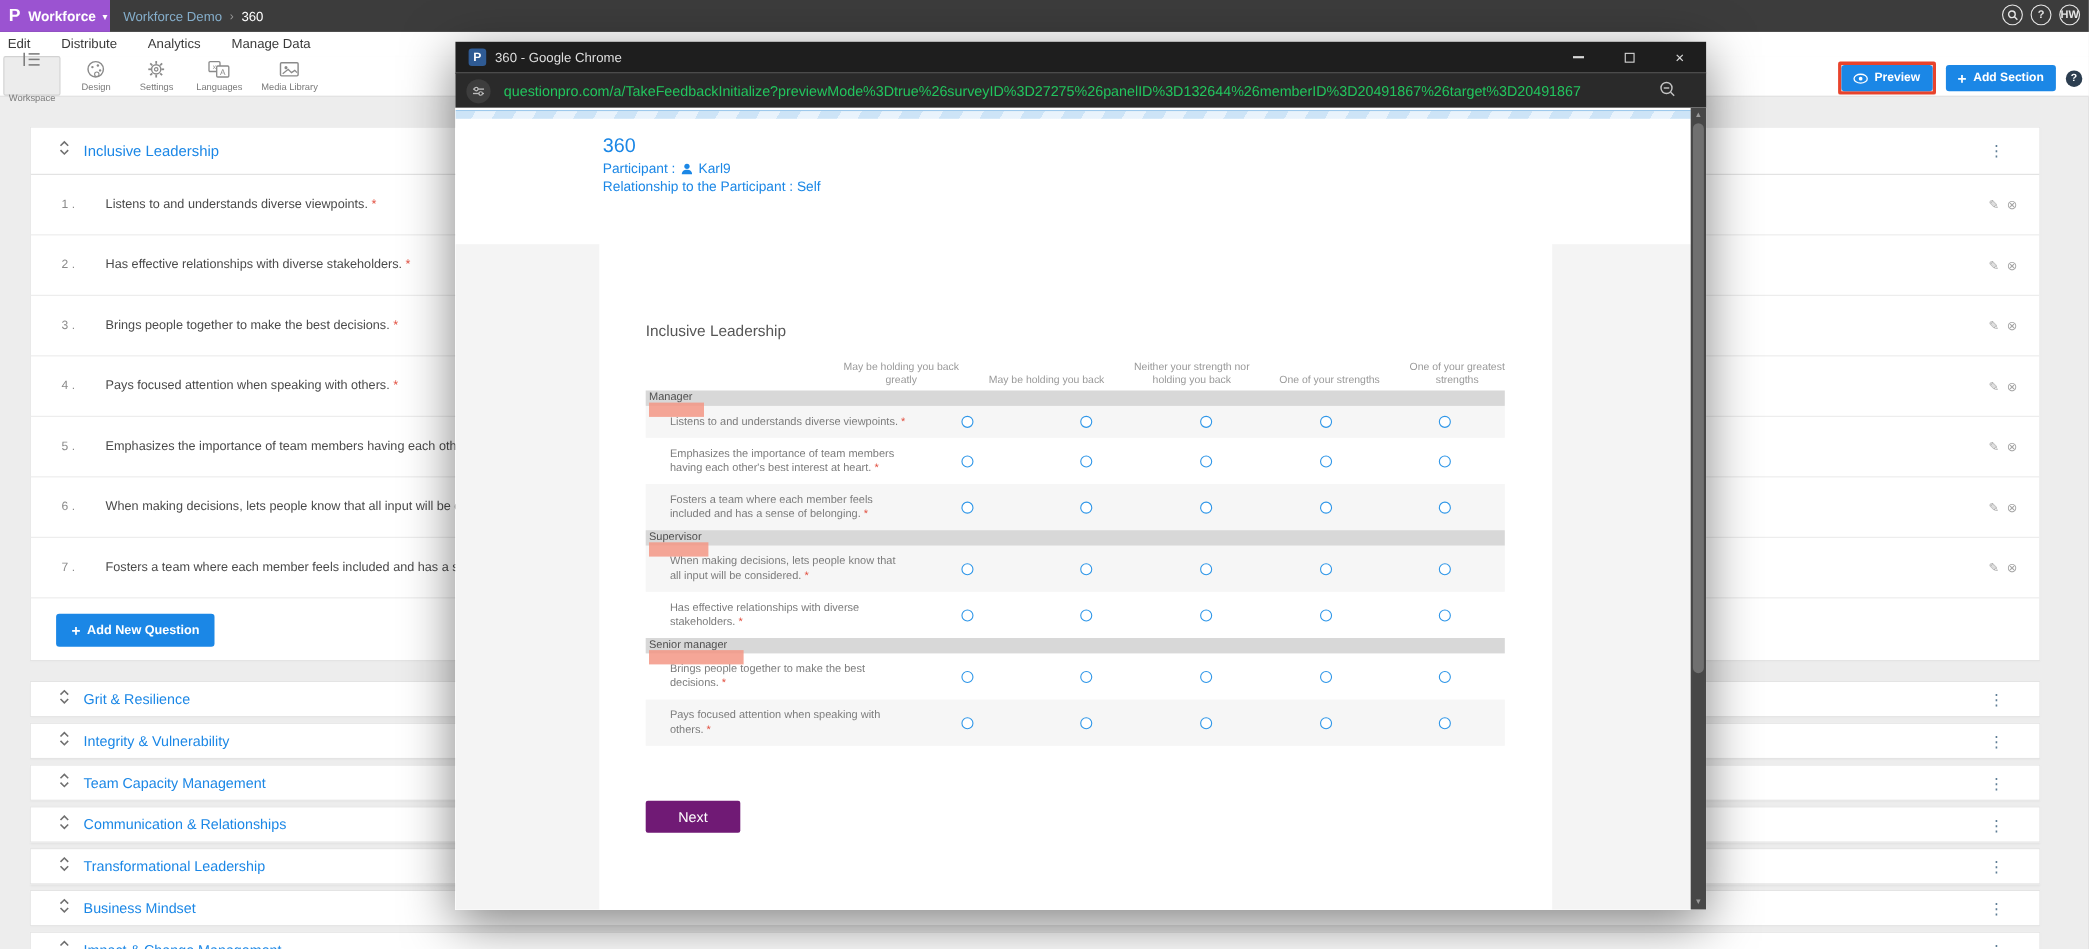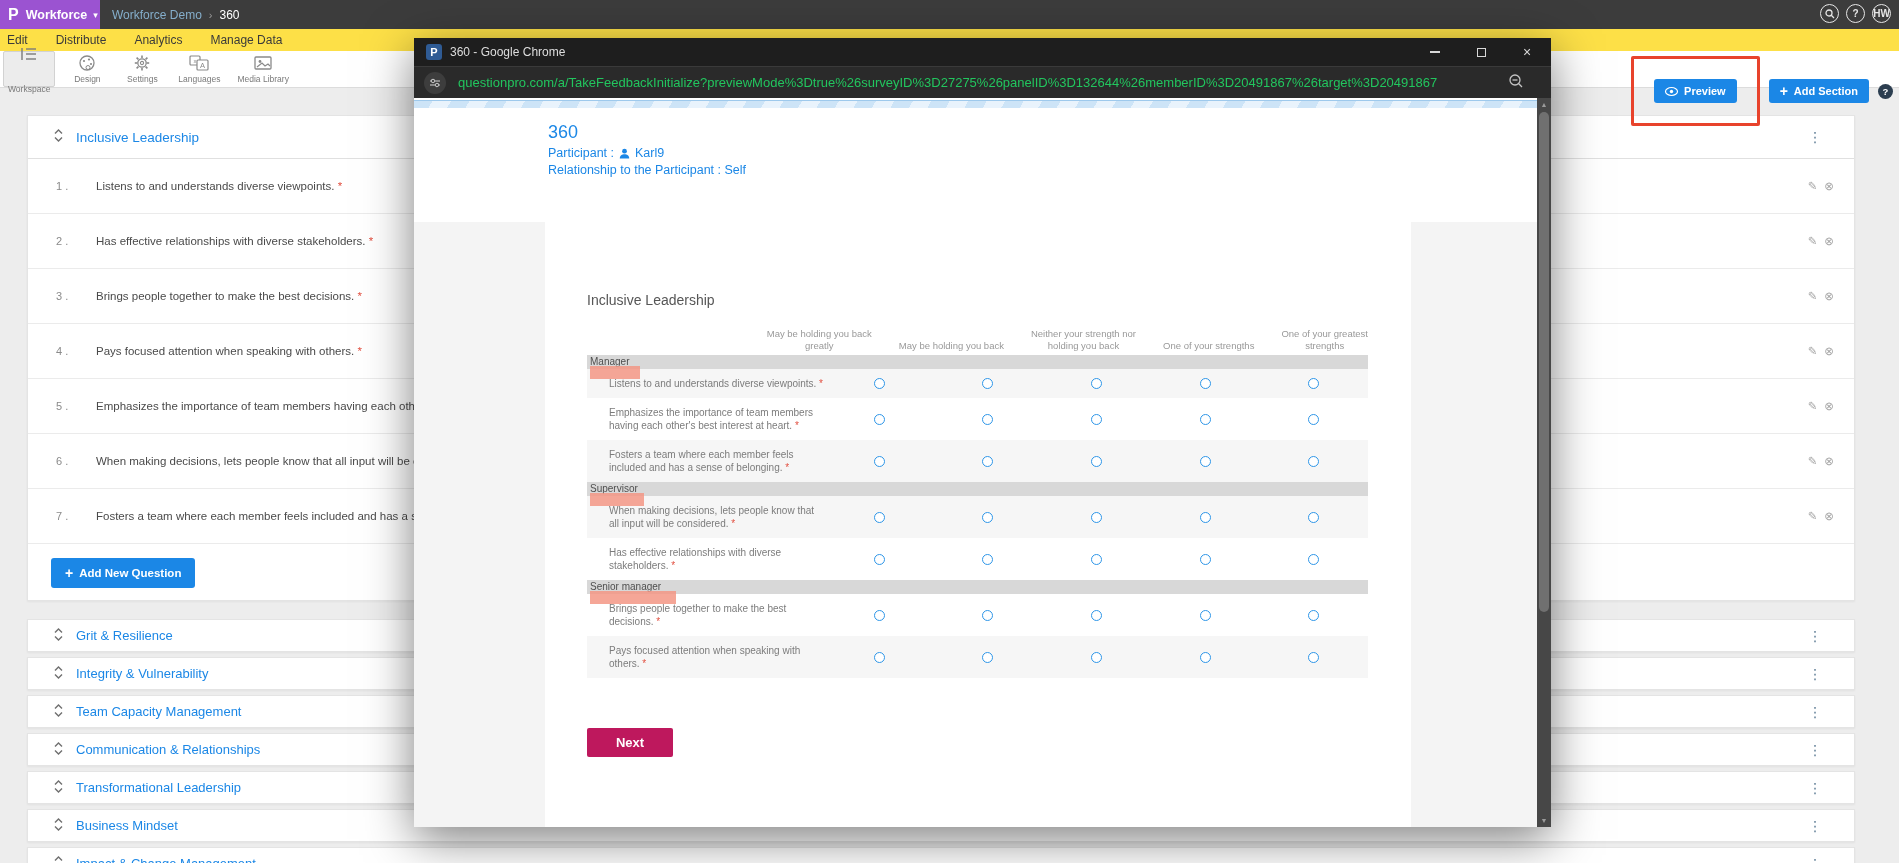--- a/index.html
+++ b/index.html
@@ -13,31 +13,31 @@
   .brand .bname { font-size:12.5px; font-weight:600; margin-left:7px; }
   .brand .caret { font-size:9px; margin-left:6px; }
   .crumbs { position:absolute; left:112px; top:0; height:29px; display:flex; align-items:center; gap:7px; font-size:12px; }
   .crumb-parent { color:#85aecb; cursor:pointer; }
   .crumb-sep { color:#9a9a9a; font-size:11px; }
   .crumb-current { color:#ffffff; }
   .top-icons { position:absolute; right:8px; top:4px; display:flex; gap:7px; }
   .tcirc { width:19px; height:19px; border:1.4px solid #e6e6e6; border-radius:50%; color:#e6e6e6; display:flex; align-items:center; justify-content:center; font-size:10px; font-weight:bold; cursor:pointer; }
 
   
-  .menurow { position:absolute; left:0; top:29px; width:1899px; height:22px; background:#fde047; z-index:4; display:flex; align-items:center; gap:28px; padding-left:7px; }
+  .menurow { position:absolute; left:0; top:29px; width:1899px; height:22px; background:#ffffff; z-index:4; display:flex; align-items:center; gap:28px; padding-left:7px; }
   .menu-item { font-size:12px; color:#3a3a3a; cursor:pointer; }
 
   
   .toolrow { position:absolute; left:0; top:51px; width:1899px; height:37px; background:#fff; border-bottom:1px solid #dcdcdc; z-index:4; display:flex; align-items:stretch; gap:9px; padding-left:3px; }
   .tool-item { min-width:46px; display:flex; flex-direction:column; align-items:center; justify-content:center; gap:2px; color:#7a7a7a; cursor:pointer; padding:1px 4px; }
   .tool-item.selected { background:#ececec; border:1px solid #d2d2d2; border-radius:2px;gap:21px; }
   .tool-item .tlabel { font-size:8.5px; white-space:nowrap; }
   .tool-item svg { display:block; }
   .right-actions { position:absolute; right:6px; top:56px; display:flex; align-items:center; gap:9px; z-index:6; }
-  .preview-annot { border:3px solid #e8432c; border-radius:2px; padding:20px; }
+  .preview-annot { border:3px solid #e8432c; border-radius:2px; padding:0; }
   .btn-blue { background:#1b87e6; color:#fff; border:none; border-radius:3px; font-size:11px; font-weight:bold; font-family:"Liberation Sans",sans-serif; height:24px; padding:0 11px; display:flex; align-items:center; gap:6px; cursor:pointer; white-space:nowrap; }
   .help-dot { width:15px; height:15px; background:#2c3e50; border-radius:50%; color:#fff; font-size:9.5px; font-weight:bold; display:flex; align-items:center; justify-content:center; cursor:pointer; }
 
   
   .card { position:absolute; left:27px; width:1828px; background:#fff; border:1px solid #e4e4e4; box-shadow:0 1px 2px rgba(0,0,0,0.05); }
   .card1 { top:115px; height:486px; }
   .card-head { position:relative; height:43px; display:flex; align-items:center; border-bottom:1px solid #e0e0e0; }
   .drag-ic { margin-left:25px; cursor:grab; }
   .sec-title { margin-left:12px; color:#1b87e6; font-size:13.5px; cursor:pointer; }
   .kebab { position:absolute; right:26px; top:50%; transform:translateY(-50%); color:#5f7d95; font-size:14px; cursor:pointer; padding:2px 6px; }
@@ -83,21 +83,21 @@
   .m-cols .m-spacer { width:238px; }
   .m-col-head { flex:1; text-align:center; color:#999; font-size:9.5px; line-height:11.5px; white-space:nowrap;margin-left:27px; }
   .m-band { position:relative; height:14px; background:#d8d8d8; z-index:2; }
   .m-band-label { position:absolute; left:3px; top:1px; color:#4f4f4f; font-size:10px; }
   .m-band-hl { position:absolute; left:3px; top:11px; height:13px; background:rgba(243,150,133,0.85); }
   .m-row { display:flex; }
   .m-row.alt { background:#f6f6f6; }
   .m-q { width:238px; padding:8px 8px 8px 22px; color:#7c7c7c; line-height:13px; white-space:nowrap; }
   .m-r { flex:1; display:flex; align-items:center; justify-content:center; }
   .radio { width:11px; height:11px; border:1.5px solid #2e96e8; border-radius:50%; background:#fff; cursor:pointer; }
-  .next-btn { position:absolute; left:173px; top:630px; width:86px; height:29px; background:#be185d; color:#fff; border:none; border-radius:2px; font-size:13px; font-weight:bold; font-family:"Liberation Sans",sans-serif; cursor:pointer; }
+  .next-btn { position:absolute; left:173px; top:630px; width:86px; height:29px; background:#701a75; color:#fff; border:none; border-radius:2px; font-size:13px; font-weight:normal; font-family:"Liberation Sans",sans-serif; cursor:pointer; }
 
   .pscroll { position:absolute; right:0; top:0; width:14px; height:729px; background:#474747; }
   .sb-arrow { position:absolute; left:0; width:14px; height:13px; color:#9a9a9a; font-size:7px; display:flex; align-items:center; justify-content:center; cursor:pointer; }
   .sb-up { top:0; } .sb-down { bottom:0; }
   .sb-thumb { position:absolute; left:2px; top:14px; width:10px; height:500px; background:#707070; border-radius:5px; cursor:grab; }
 
   svg { overflow:visible; }
 </style>
 </head>
 <body>

